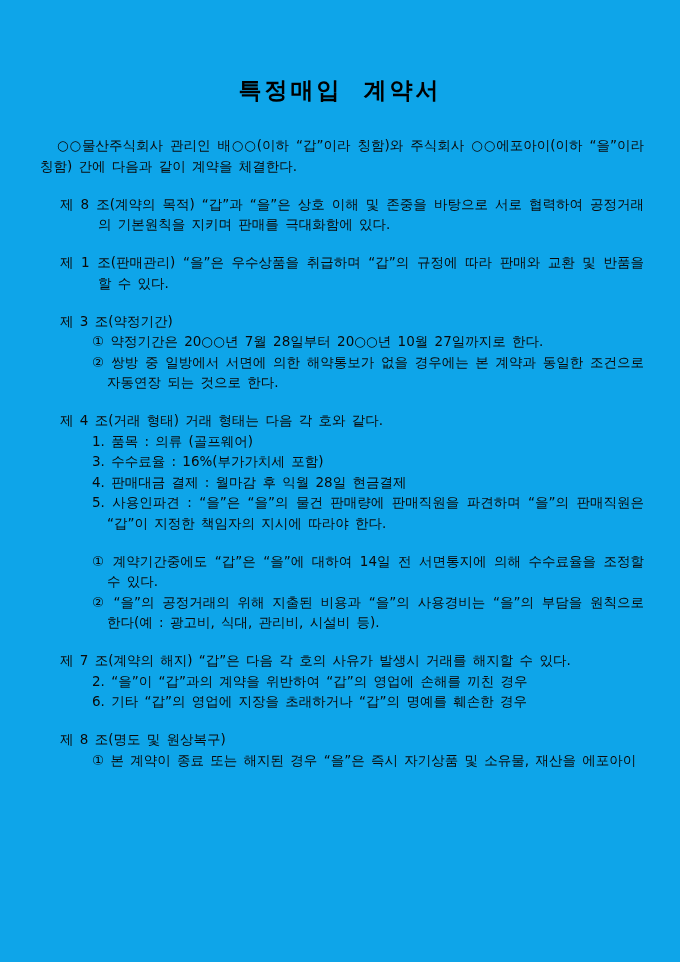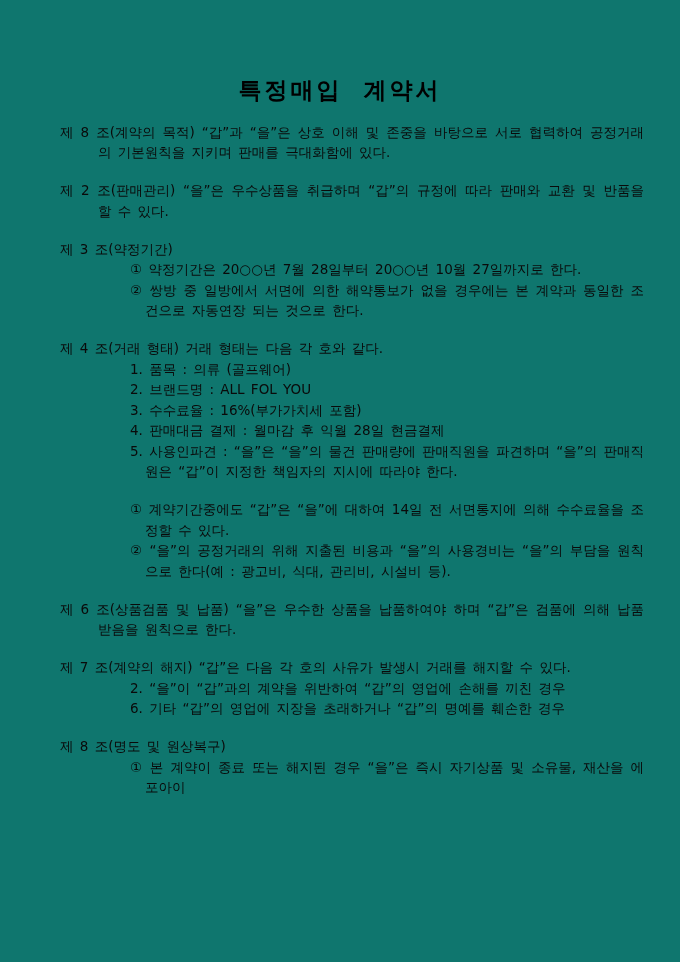--- a/index.html
+++ b/index.html
@@ -5,21 +5,21 @@
   html, body {
     margin: 0;
     padding: 0;
     background: #ffffff;
   }
   .doc-page {
     position: relative;
     width: 680px;
     height: 962px;
     margin: 0;
-    background: #0f766e;
+    background: #0ea5e9;
     box-sizing: border-box;
     padding: 76px 36px 0 60px;
     color: #0a0a0a;
     font-family: "DejaVu Sans", "Liberation Sans", sans-serif;
     font-size: 13.5px;
     line-height: 20.5px;
     overflow: hidden;
   }
   .doc-title {
     font-family: "DejaVu Serif", "Liberation Serif", serif;
@@ -41,64 +41,61 @@
   .intro {
     margin: 31px 0 0 -20px;
     text-indent: 17px;
   }
   .article { margin-top: 17.5px; }
   .article-head {
     padding-left: 38px;
     text-indent: -38px;
   }
   .sub-item {
-    margin-left: 70px;
+    margin-left: 32px;
     padding-left: 15px;
     text-indent: -15px;
   }
 </style>
 </head>
 <body>
 
 <div class="doc-page">
 
   <h1 class="doc-title">특정매입 계약서</h1>
 
+  <p class="doc-body-text intro">○○물산주식회사 관리인 배○○(이하 “갑”이라 칭함)와 주식회사 ○○에포아이(이하 “을”이라 칭함) 간에 다음과 같이 계약을 체결한다.</p>
 
   <div class="article">
     <p class="doc-body-text article-head"><span>제 8 조(계약의 목적)</span> <span>“갑”과 “을”은 상호 이해 및 존중을 바탕으로 서로 협력하여 공정거래의 기본원칙을 지키며 판매를 극대화함에 있다.</span></p>
   </div>
 
   <div class="article">
-    <p class="doc-body-text article-head"><span>제 2 조(판매관리)</span> <span>“을”은 우수상품을 취급하며 “갑”의 규정에 따라 판매와 교환 및 반품을 할 수 있다.</span></p>
+    <p class="doc-body-text article-head"><span>제 1 조(판매관리)</span> <span>“을”은 우수상품을 취급하며 “갑”의 규정에 따라 판매와 교환 및 반품을 할 수 있다.</span></p>
   </div>
 
   <div class="article">
     <p class="doc-body-text article-head"><span>제 3 조(약정기간)</span></p>
     <p class="doc-body-text sub-item">① 약정기간은 20○○년 7월 28일부터 20○○년 10월 27일까지로 한다.</p>
     <p class="doc-body-text sub-item">② 쌍방 중 일방에서 서면에 의한 해약통보가 없을 경우에는 본 계약과 동일한 조건으로 자동연장 되는 것으로 한다.</p>
   </div>
 
   <div class="article">
     <p class="doc-body-text article-head"><span>제 4 조(거래 형태)</span> <span>거래 형태는 다음 각 호와 같다.</span></p>
     <p class="doc-body-text sub-item">1. 품목 : 의류 (골프웨어)</p>
-    <p class="doc-body-text sub-item">2. 브랜드명 : ALL FOL YOU</p>
     <p class="doc-body-text sub-item">3. 수수료율 : 16%(부가가치세 포함)</p>
     <p class="doc-body-text sub-item">4. 판매대금 결제 : 월마감 후 익월 28일 현금결제</p>
     <p class="doc-body-text sub-item">5. 사용인파견 : “을”은 “을”의 물건 판매량에 판매직원을 파견하며 “을”의 판매직원은 “갑”이 지정한 책임자의 지시에 따라야 한다.</p>
   </div>
 
   <div class="article">
     <p class="doc-body-text sub-item">① 계약기간중에도 “갑”은 “을”에 대하여 14일 전 서면통지에 의해 수수료율을 조정할 수 있다.</p>
     <p class="doc-body-text sub-item">② “을”의 공정거래의 위해 지출된 비용과 “을”의 사용경비는 “을”의 부담을 원칙으로 한다(예 : 광고비, 식대, 관리비, 시설비 등).</p>
   </div>
 
-  <div class="article">
-    <p class="doc-body-text article-head"><span>제 6 조(상품검품 및 납품)</span> <span>“을”은 우수한 상품을 납품하여야 하며 “갑”은 검품에 의해 납품받음을 원칙으로 한다.</span></p>
-  </div>
 
   <div class="article">
     <p class="doc-body-text article-head"><span>제 7 조(계약의 해지)</span> <span>“갑”은 다음 각 호의 사유가 발생시 거래를 해지할 수 있다.</span></p>
     <p class="doc-body-text sub-item">2. “을”이 “갑”과의 계약을 위반하여 “갑”의 영업에 손해를 끼친 경우</p>
     <p class="doc-body-text sub-item">6. 기타 “갑”의 영업에 지장을 초래하거나 “갑”의 명예를 훼손한 경우</p>
   </div>
 
   <div class="article">
     <p class="doc-body-text article-head"><span>제 8 조(명도 및 원상복구)</span></p>
     <p class="doc-body-text sub-item">① 본 계약이 종료 또는 해지된 경우 “을”은 즉시 자기상품 및 소유물, 재산을 에포아이</p>

